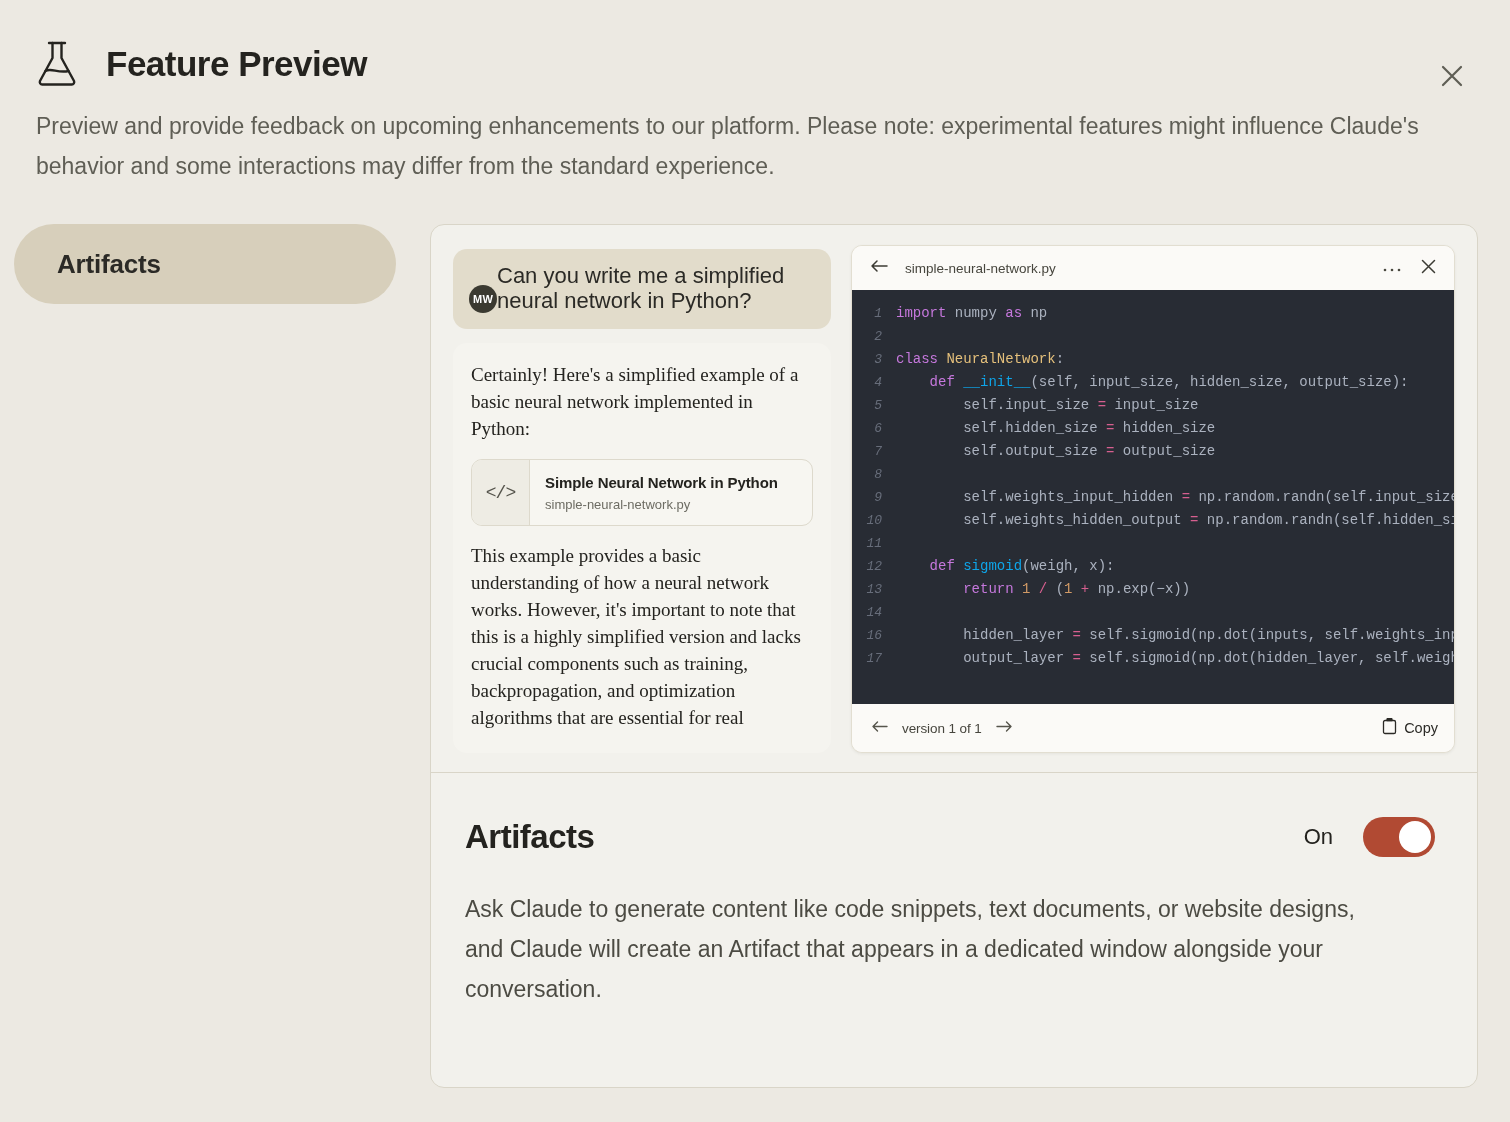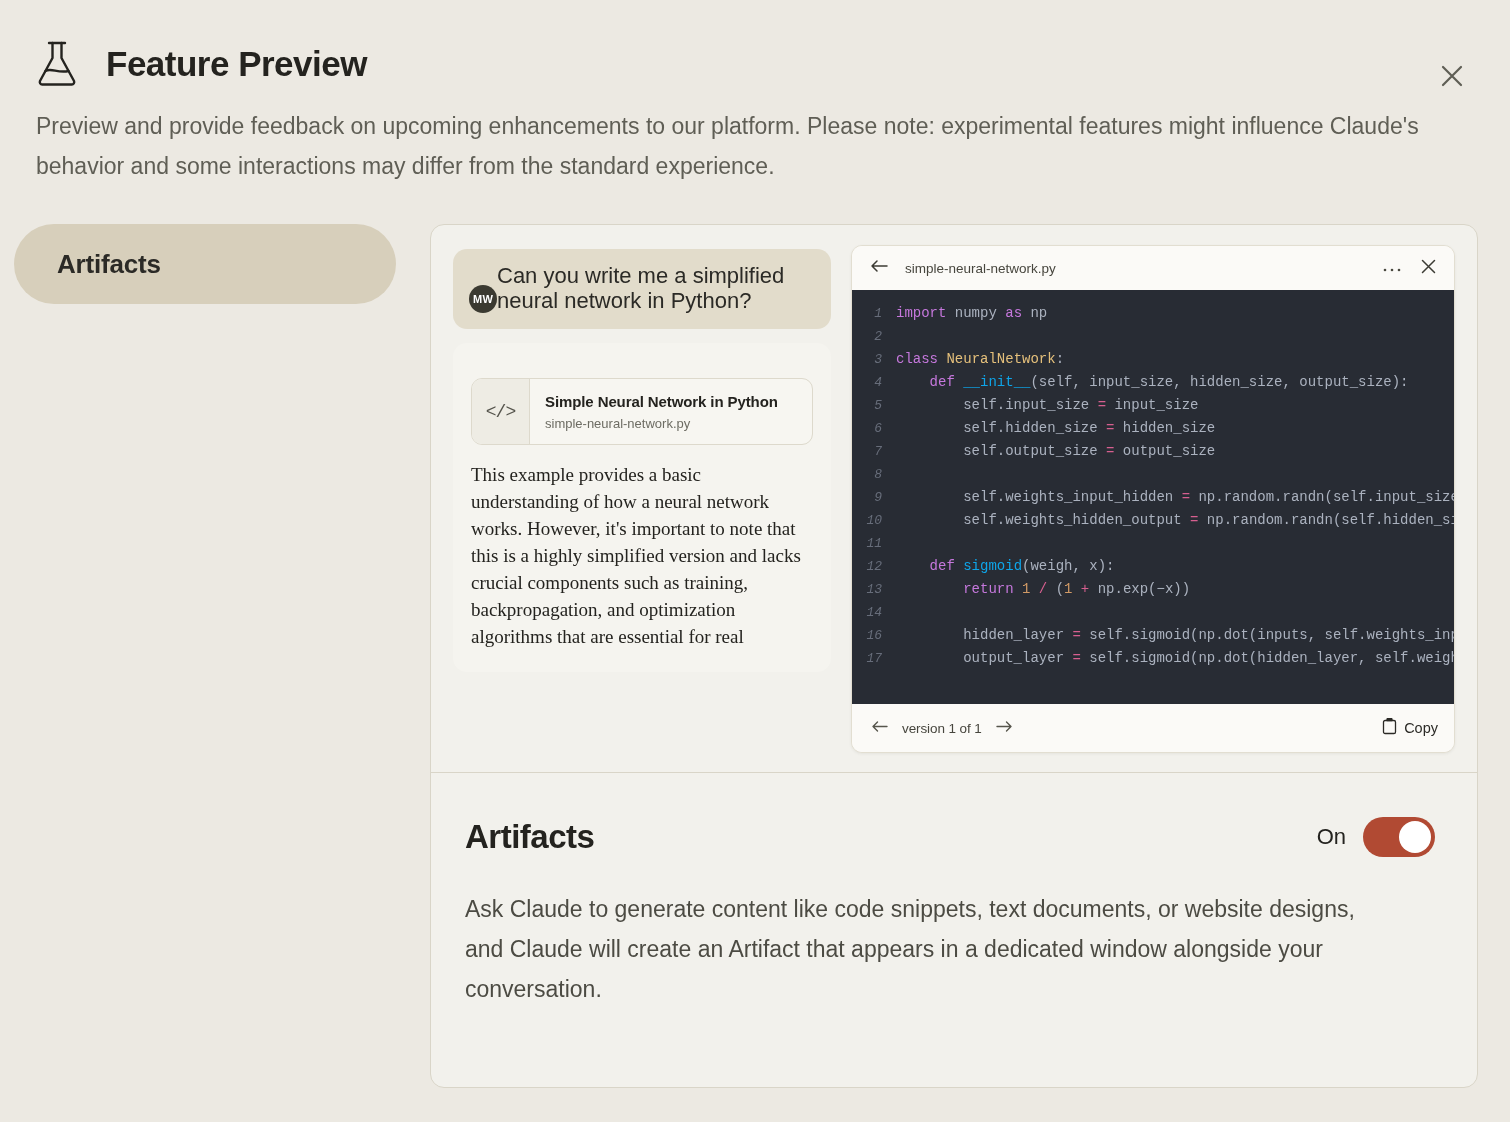--- a/index.html
+++ b/index.html
@@ -230,21 +230,21 @@
   .settings { padding: 44px 42px 0 34px; }
   .settings-head {
     display: flex; align-items: center;
   }
   .settings-title {
     font-size: 33px; font-weight: 700;
     letter-spacing: -0.5px; color: #24231f;
   }
   .toggle-wrap {
     margin-left: auto;
-    display: flex; align-items: center; gap: 17px;
+    display: flex; align-items: center; gap: 30px;
   }
   .toggle-state { font-size: 22px; color: #24231f; }
   .switch {
     width: 72px; height: 40px;
     border-radius: 20px;
     background: #b14a33;
     position: relative;
     cursor: pointer;
     flex: 0 0 72px;
   }
@@ -299,20 +299,21 @@
 
   <div class="preview">
 
     <div class="chat-col">
       <div class="user-bubble">
         <div class="avatar">MW</div>
         <div class="user-text">Can you write me a simplified neural network in Python?</div>
       </div>
 
       <div class="assistant-card">
+        <div class="serif">Certainly! Here's a simplified example of a basic neural network implemented in Python:</div>
 
         <div class="artifact-card">
           <div class="artifact-icon-box">&lt;/&gt;</div>
           <div class="artifact-meta">
             <div class="artifact-title">Simple Neural Network in Python</div>
             <div class="artifact-file">simple-neural-network.py</div>
           </div>
         </div>
 
         <div class="serif">This example provides a basic understanding of how a neural network works. However, it's important to note that this is a highly simplified version and lacks crucial components such as training, backpropagation, and optimization algorithms that are essential for real</div>

